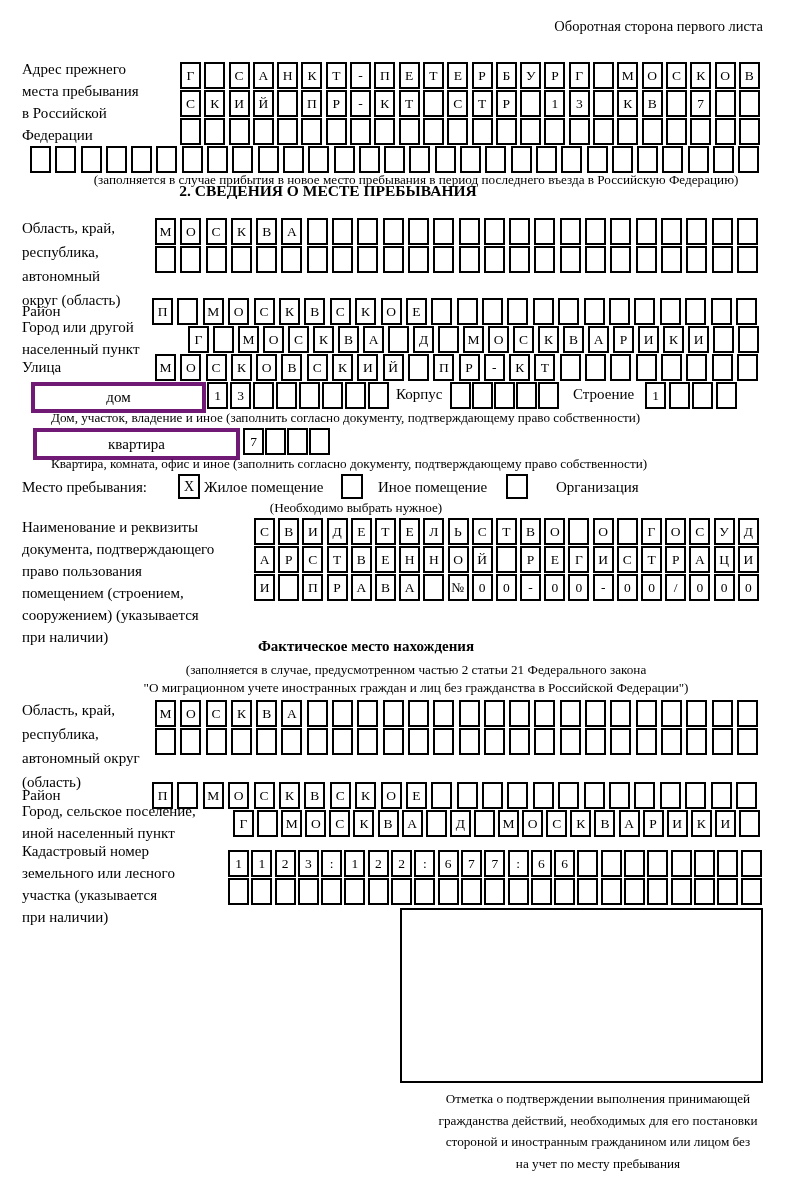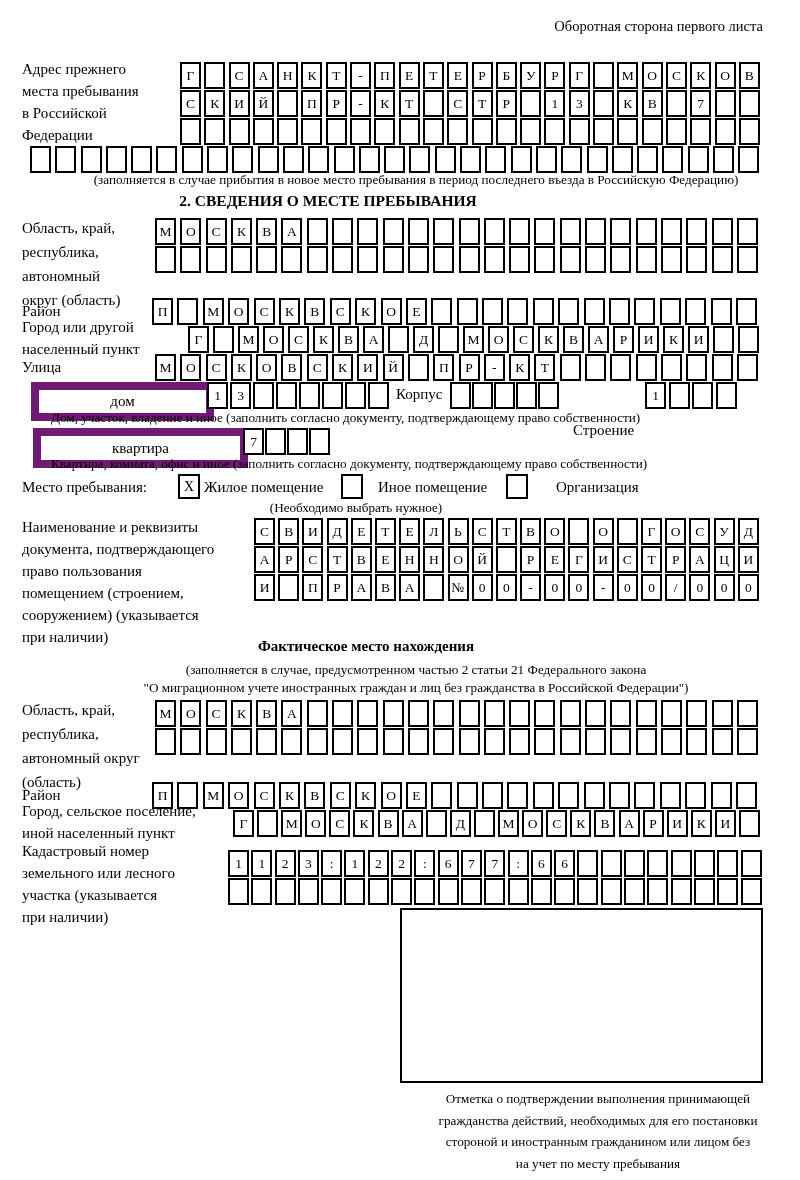--- a/index.html
+++ b/index.html
@@ -15,21 +15,21 @@
   .cap { font-size:13.2px; white-space:nowrap;padding-left:16px; }
   .center { text-align:center; }
   .hdr { font-weight:bold; font-size:15.5px; }
   .cellrow { position:absolute; display:flex; }
   .cell {
     display:inline-block; width:17px; height:23px; border:2px solid #000;
     font-size:13.5px; line-height:23px; text-align:center; background:#fff;
     font-family:"Liberation Serif", serif; flex:0 0 auto;
   }
   .bigbox {
-    position:absolute; border:8px solid #701a75; background:#fff;
+    position:absolute; border:4px solid #701a75; background:#fff;
     text-align:center; font-size:15px;
   }
   .chk {
     position:absolute; width:18px; height:21px; border:2px solid #000;
     text-align:center; font-size:14px; line-height:21px; background:#fff;
   }
   .markbox { position:absolute; border:2px solid #000; background:#fff; }
   .rightnote { font-size:14.5px; white-space:nowrap; }
 </style>
 </head>
@@ -149,21 +149,21 @@
       <span class="cell"></span>
       <span class="cell"></span>
       <span class="cell"></span>
       <span class="cell"></span>
       <span class="cell"></span>
       <span class="cell"></span>
       <span class="cell"></span>
     </div>
   <div class="abs cap center" style="left:0; top:172px; width:800px;">(заполняется в случае прибытия в новое место пребывания в период последнего въезда в Российскую Федерацию)</div>
 
-  <div class="abs hdr center" style="left:0; top:192px; width:656px;">2. СВЕДЕНИЯ О МЕСТЕ ПРЕБЫВАНИЯ</div>
+  <div class="abs hdr center" style="left:0; top:182px; width:656px;">2. СВЕДЕНИЯ О МЕСТЕ ПРЕБЫВАНИЯ</div>
 
   <div class="abs lbl lines lh24" style="left:22px; top:216px;">
       <div>Область, край,</div>
       <div>республика,</div>
       <div>автономный</div>
       <div>округ (область)</div>
     </div>
   <div class="cellrow" style="left:155px; top:218px; gap:4.3px">
       <span class="cell">М</span>
       <span class="cell">О</span>
@@ -315,21 +315,21 @@
       <span class="cell"></span>
     </div>
   <div class="abs lbl" style="left:396px; top:383px;">Корпус</div>
   <div class="cellrow" style="left:450px; top:382px; gap:1px">
       <span class="cell"></span>
       <span class="cell"></span>
       <span class="cell"></span>
       <span class="cell"></span>
       <span class="cell"></span>
     </div>
-  <div class="abs lbl" style="left:573px; top:383px;margin-top:36px;">Строение</div>
+  <div class="abs lbl" style="left:573px; top:383px;">Строение</div>
   <div class="cellrow" style="left:645px; top:382px; gap:2.5px">
       <span class="cell">1</span>
       <span class="cell"></span>
       <span class="cell"></span>
       <span class="cell"></span>
     </div>
   <div class="abs cap" style="left:35px; top:410px;">Дом, участок, владение и иное (заполнить согласно документу, подтверждающему право собственности)</div>
 
   <div class="bigbox" style="left:33px; top:428px; width:199px; height:24px; line-height:24px;">квартира</div>
   <div class="cellrow" style="left:243px; top:428px; gap:1px">

